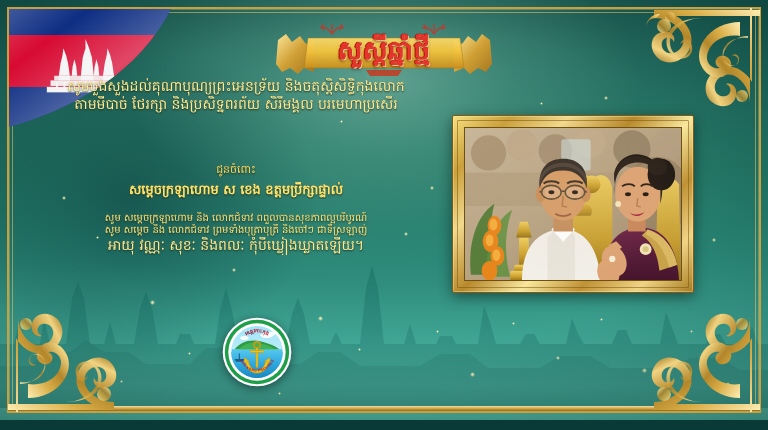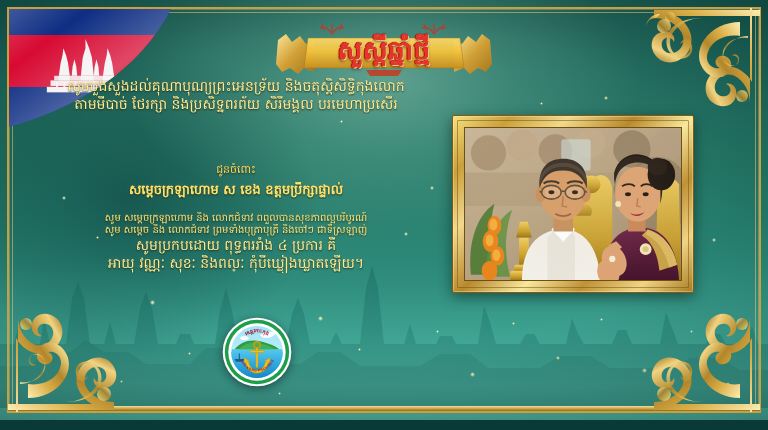--- a/index.html
+++ b/index.html
@@ -372,21 +372,20 @@
   <div class="texts">
     <div class="ln">សូមបួងសួងដល់គុណាបុណ្យព្រះអេនទ្រ័យ និងចតុស្ដិសិទ្ធិកុងលោក</div>
     <div class="ln">តាមមីបាច់ ថែរក្សា និងប្រសិទ្នពរព័យ សិរីមង្គល បរមេហាប្រសើរ</div>
     <div class="gap-md"></div>
     <div class="ln lead">ជូនចំពោះ</div>
     <div class="gap-sm"></div>
     <div class="ln big">សម្ដេចក្រឡាហោម ស ខេង ឧត្តមប្រឹក្សាផ្ទាល់</div>
     <div class="gap-lg"></div>
     <div class="ln mid">សូម សម្ដេចក្រឡាហោម និង លោកជំទាវ ពពួលបានសុខភាពល្អបរិបូរណ៍</div>
     <div class="ln mid">សូម សម្ដេច និង លោកជំទាវ ព្រមទាំងបុត្រាបុត្រី និងចៅៗ ជាទីស្រឡាញ់</div>
-    <div class="ln">សូមប្រកបដោយ ពុទ្ធពររាំង ៤ ប្រការ គឺ</div>
     <div class="ln">អាយុ វណ្ណៈ សុខៈ និងពលៈ កុំបីឃ្លៀងឃ្លាតឡើយ។</div>
   </div>
 
   <div class="photo-frame">
     <div class="photo-inner">
       <svg viewBox="0 0 220 156" preserveAspectRatio="xMidYMid slice">
         <defs>
           <linearGradient id="bgp" x1="0" y1="0" x2="1" y2="1">
             <stop offset="0%" stop-color="#c9b79a"></stop>
             <stop offset="45%" stop-color="#b9a484"></stop>

